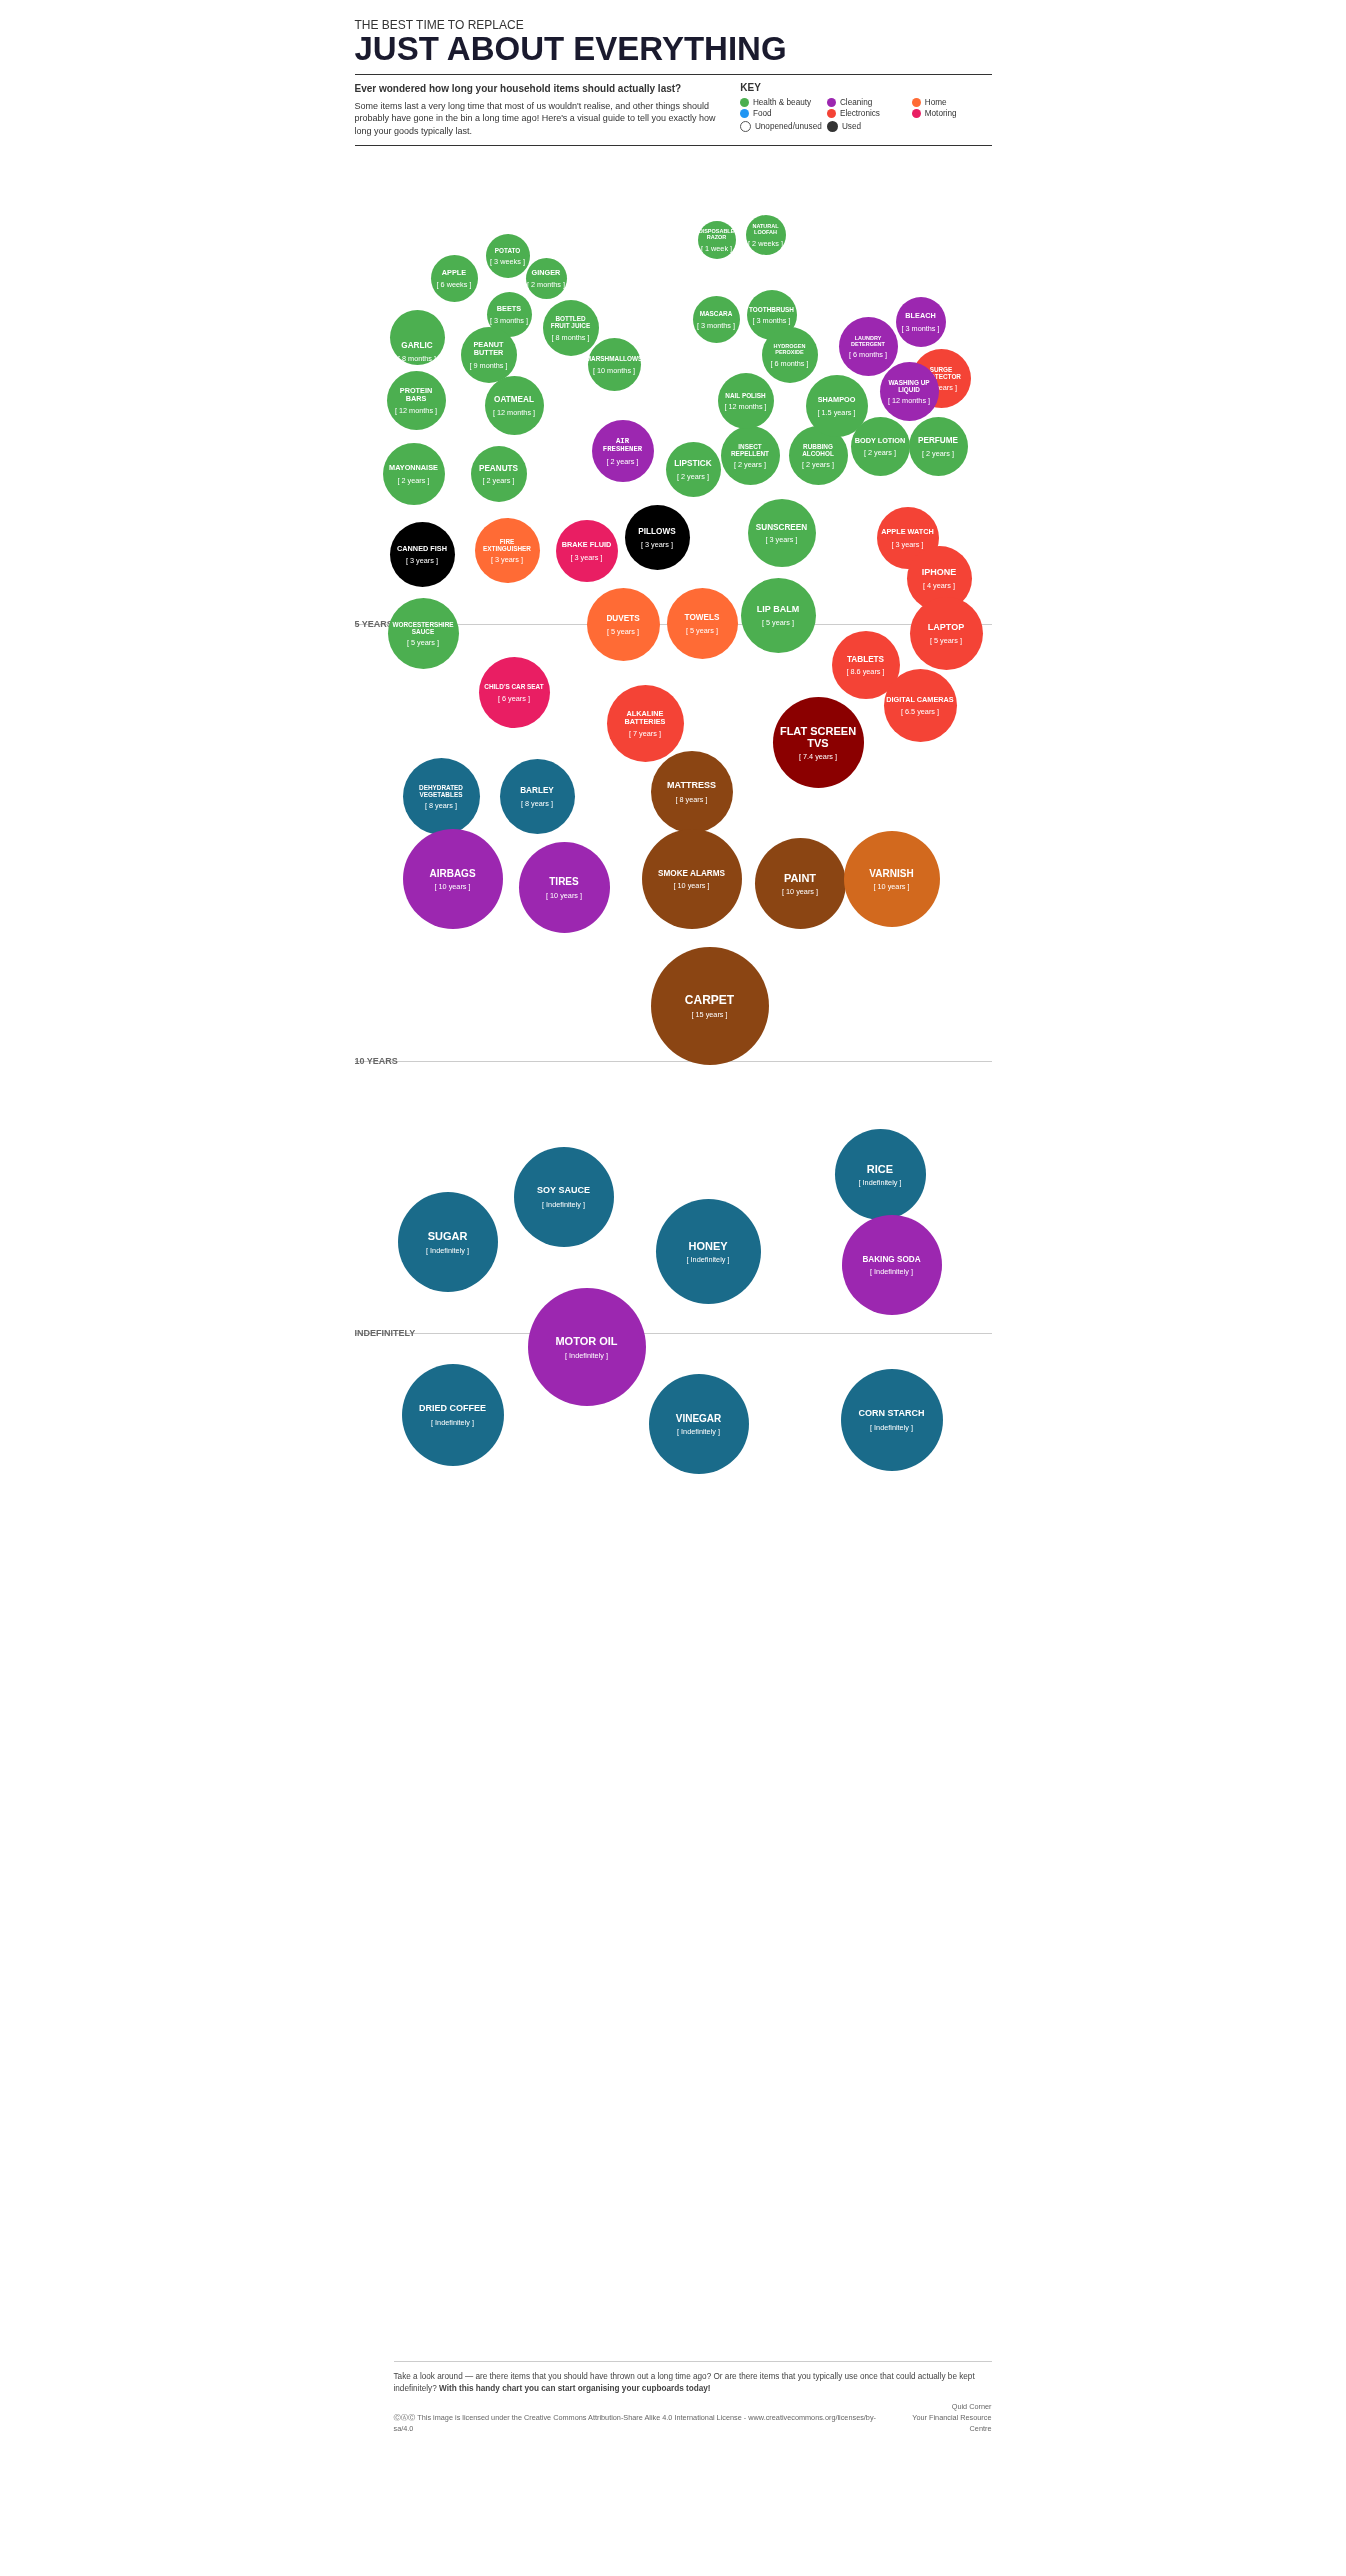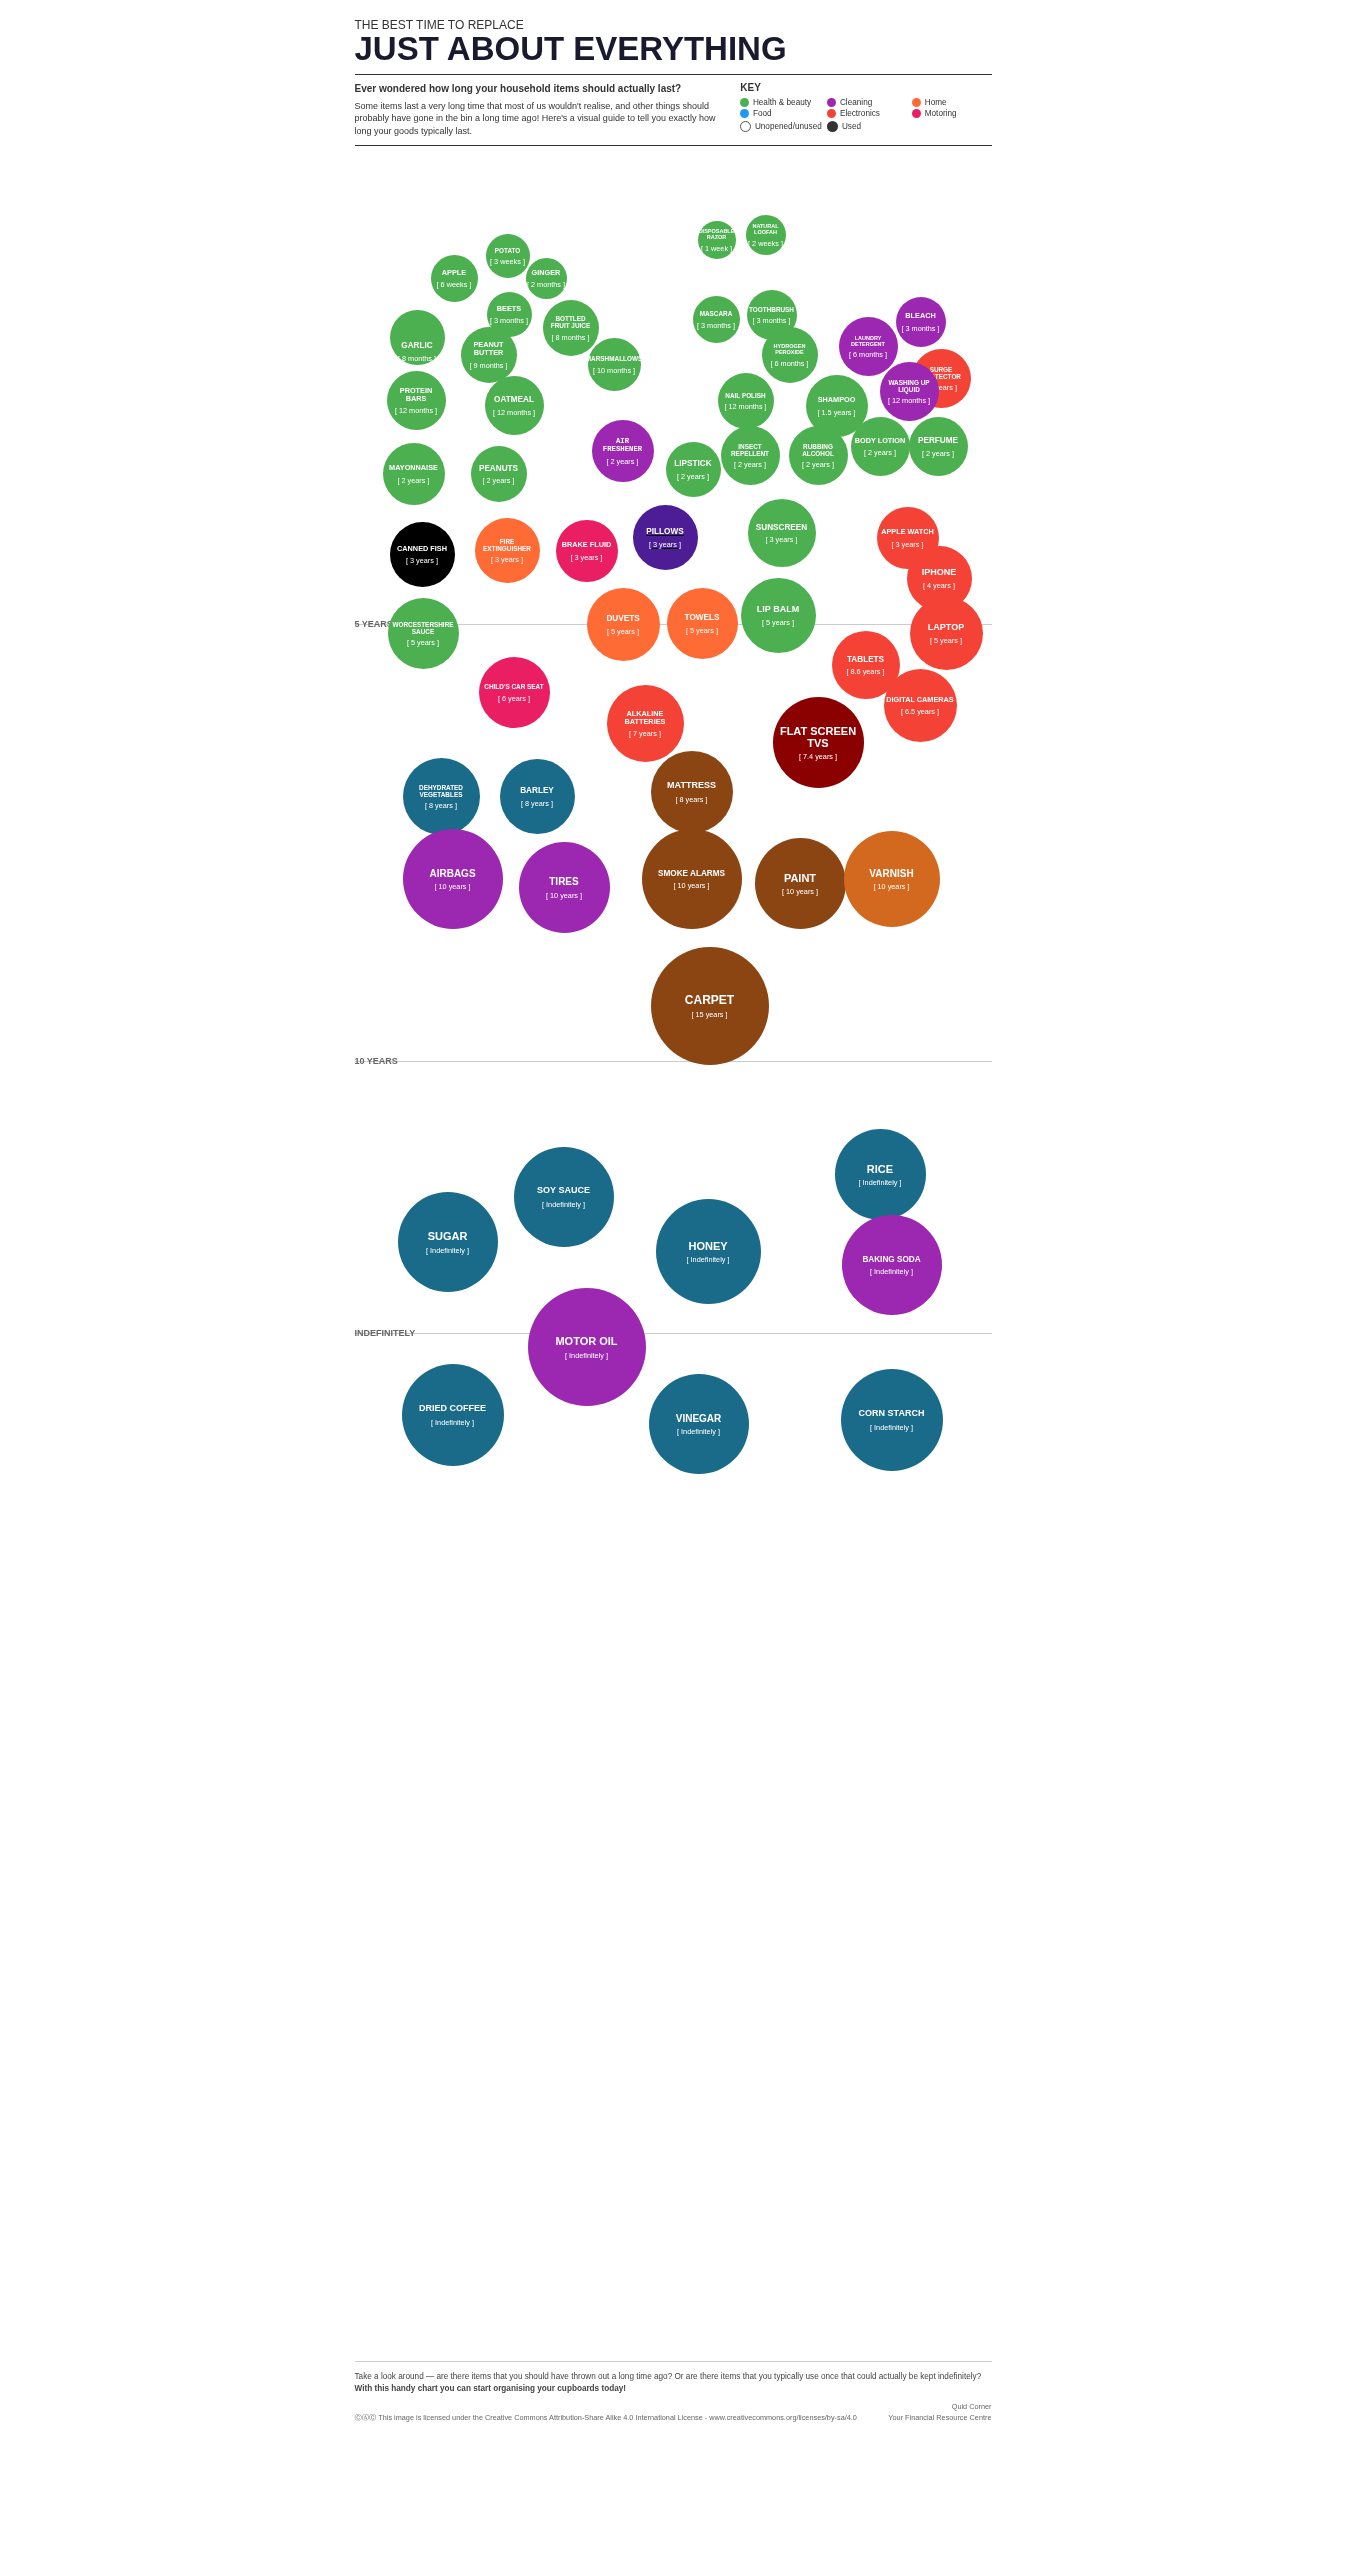--- a/index.html
+++ b/index.html
@@ -144,20 +144,21 @@
     }
 
     
     .footer {
       margin-top: 18px;
       padding-top: 9px;
       border-top: 0.9px solid #ccc;
       font-size: 8.2px;
       color: #444;
       line-height: 1.5;
+      margin-left: 39px;
     }
     .footer .footer-logo {
       display: flex;
       justify-content: space-between;
       align-items: flex-end;
       margin-top: 7.3px;
     }
     .cc-badge {
       font-size: 7.3px;
       color: #666;
@@ -318,21 +319,21 @@
         <div class="bubble-time">[ 3 years ]</div>
       </div>
       <div class="bubble" style="width: 65px; height: 65px; left: 120px; top: 358px; background: rgb(255, 107, 53);">
         <div class="bubble-label" style="font-size: 6.4px; padding: 1.8px 2.7px;">FIRE EXTINGUISHER</div>
         <div class="bubble-time">[ 3 years ]</div>
       </div>
       <div class="bubble" style="width: 62px; height: 62px; left: 201px; top: 360px; background: rgb(233, 30, 99);">
         <div class="bubble-label" style="font-size: 7.3px; padding: 1.8px 2.7px;">BRAKE FLUID</div>
         <div class="bubble-time">[ 3 years ]</div>
       </div>
-      <div class="bubble" style="width: 65px; height: 65px; left: 278px; top: 345px; background: #4c1d95; text-decoration: underline;">
+      <div class="bubble" style="width: 65px; height: 65px; left: 270px; top: 345px; background: #000000;">
         <div class="bubble-label" style="font-size: 8.2px; padding: 1.8px 2.7px;">PILLOWS</div>
         <div class="bubble-time">[ 3 years ]</div>
       </div>
       <div class="bubble" style="width: 68px; height: 68px; left: 393px; top: 339px; background: rgb(76, 175, 80);">
         <div class="bubble-label" style="font-size: 8.2px; padding: 1.8px 2.7px;">SUNSCREEN</div>
         <div class="bubble-time">[ 3 years ]</div>
       </div>
       <div class="bubble" style="width: 62px; height: 62px; left: 522px; top: 347px; background: rgb(244, 67, 54);">
         <div class="bubble-label" style="font-size: 7.3px; padding: 1.8px 2.7px;">APPLE WATCH</div>
         <div class="bubble-time">[ 3 years ]</div>

